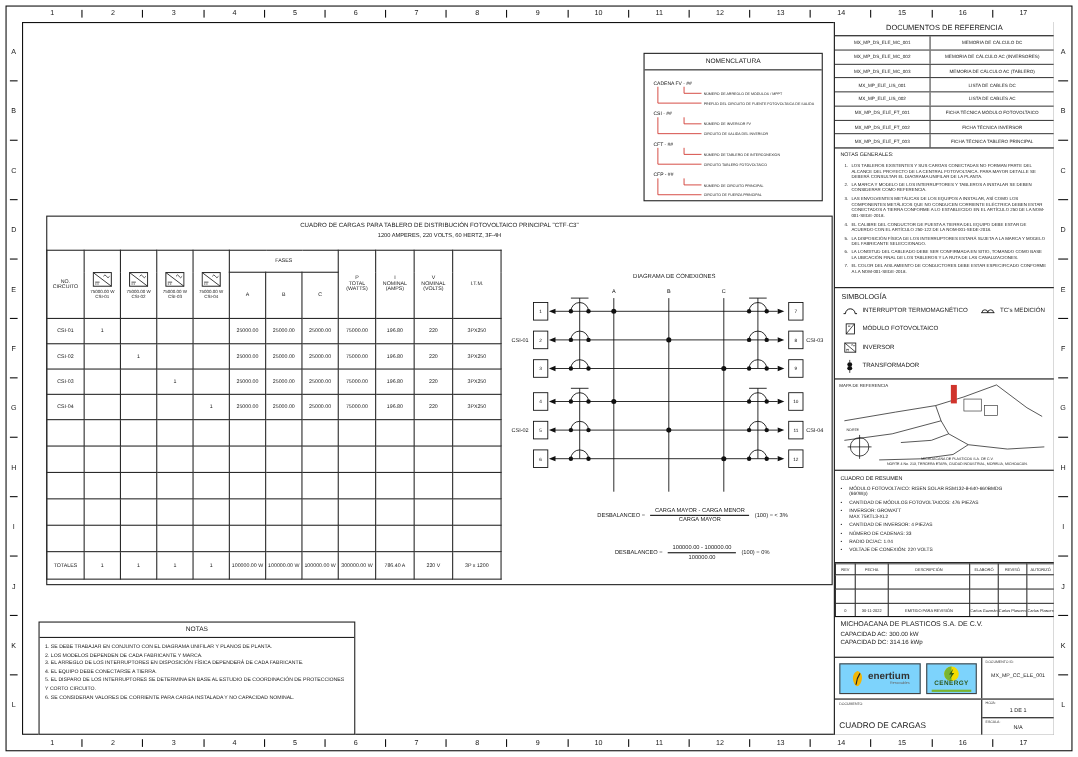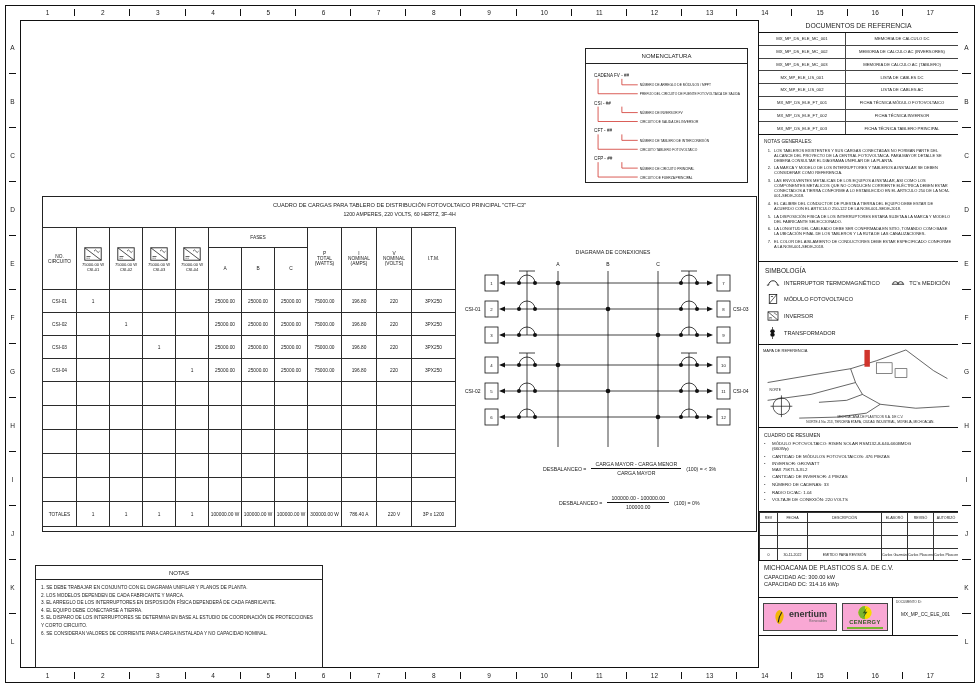--- a/index.html
+++ b/index.html
@@ -88,21 +88,21 @@
   .resbul{width:4px;flex:none;}
   .restext{white-space:pre-line;}
   .revs{height:49px;}
   #revtable{width:100%;border-collapse:collapse;table-layout:fixed;}
   #revtable th,#revtable td{border:1px solid #333;font-size:3.6px;font-weight:normal;text-align:center;padding:0;overflow:hidden;white-space:nowrap;}
   .company{height:37px;padding:3px 5px;}
   .comp-name{font-size:6.4px;margin-bottom:2.5px;}
   .comp-cap{font-size:5.6px;line-height:1.4;}
   .logorow{height:38px;display:flex;}
   .logos{flex:1;display:flex;align-items:center;justify-content:space-evenly;padding:2px;gap:3px;}
-  .logo{border:1px solid #444;height:28px;display:flex;align-items:center;justify-content:center;background:#f9a8d4;box-sizing:border-box;}
+  .logo{border:1px solid #444;height:28px;display:flex;align-items:center;justify-content:center;background:#7dd3fc;box-sizing:border-box;}
   .logo.enertium{width:74px;gap:3px;}
   .ener-name{font-size:9px;font-weight:bold;color:#333;line-height:1;display:block;}
   .ener-tag{font-size:3.4px;color:#666;display:block;text-align:right;}
   .logo.cenergy{width:46px;flex-direction:column;padding:1px;}
   .cen-text{font-size:5.8px;font-weight:bold;color:#2e5a1f;letter-spacing:.4px;line-height:1;border-bottom:2px solid #79b530;padding:0 2px 1px;}
   .docid{width:66px;border-left:1px solid #111;padding:2px 3px;box-sizing:border-box;}
   .cell-label{font-size:3.2px;color:#333;display:block;text-align:left;}
   .docid-val{font-size:4.8px;text-align:center;margin-top:8px;}
   .bottomrow{height:32px;display:flex;border-bottom:none;}
   .docname-cell{flex:1;padding:2px 4px;position:relative;}
@@ -833,14 +833,30 @@
             <path d="M12.8 2.8 L8.6 8.6 h2.4 L9.2 13.2 L13.6 7.2 h-2.4 Z" fill="#335c12"></path>
           </svg>
           <div class="cen-text">CENERGY</div>
         </div>
       </div>
       <div class="docid">
         <span class="cell-label">DOCUMENTO ID:</span>
         <div class="docid-val">MX_MP_CC_ELE_001</div>
       </div>
     </div>
+    <div class="sec bottomrow">
+      <div class="docname-cell">
+        <span class="cell-label">DOCUMENTO:</span>
+        <div class="doc-name">CUADRO DE CARGAS</div>
+      </div>
+      <div class="sheet-scale">
+        <div class="ss-cell">
+          <span class="cell-label">HOJA:</span>
+          <div class="ss-val">1 DE 1</div>
+        </div>
+        <div class="ss-cell">
+          <span class="cell-label">ESCALA:</span>
+          <div class="ss-val">N/A</div>
+        </div>
+      </div>
+    </div>
   </div>
 </div>
 
 </body></html>

